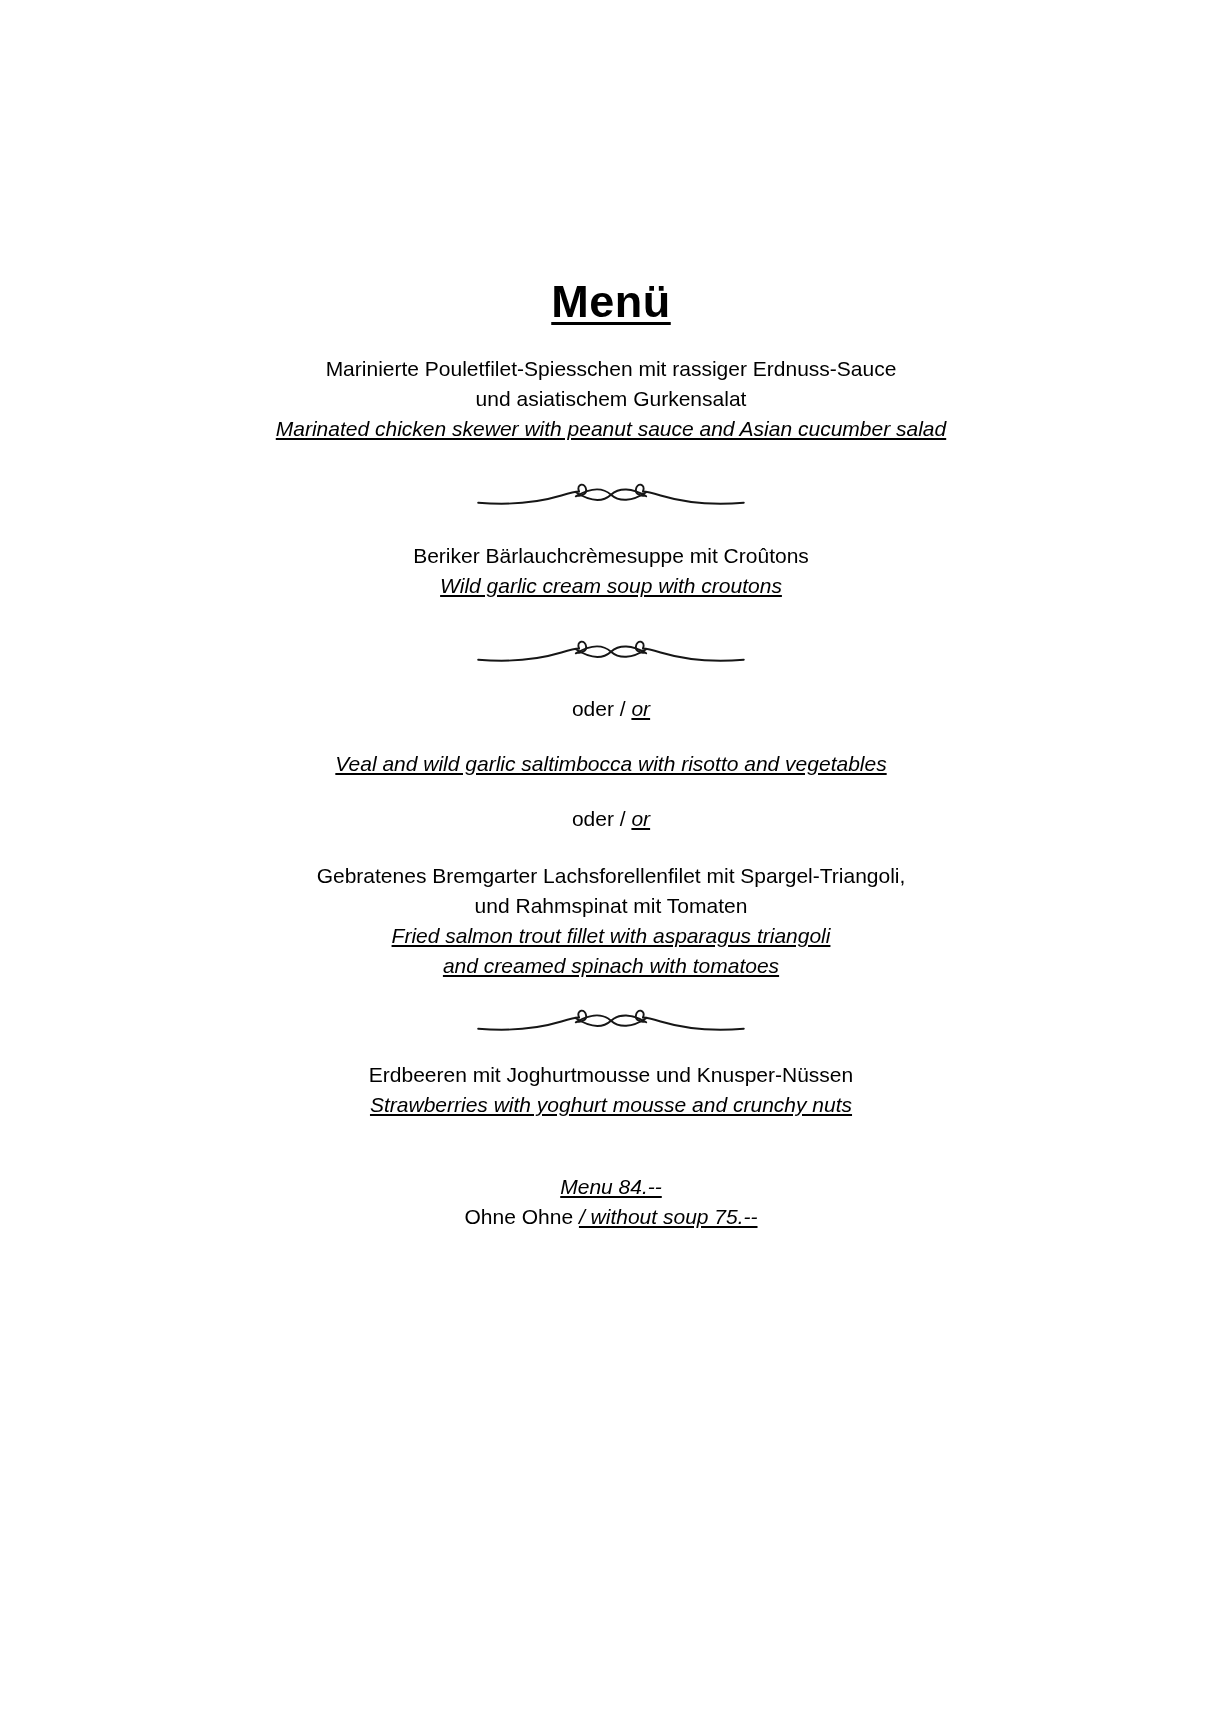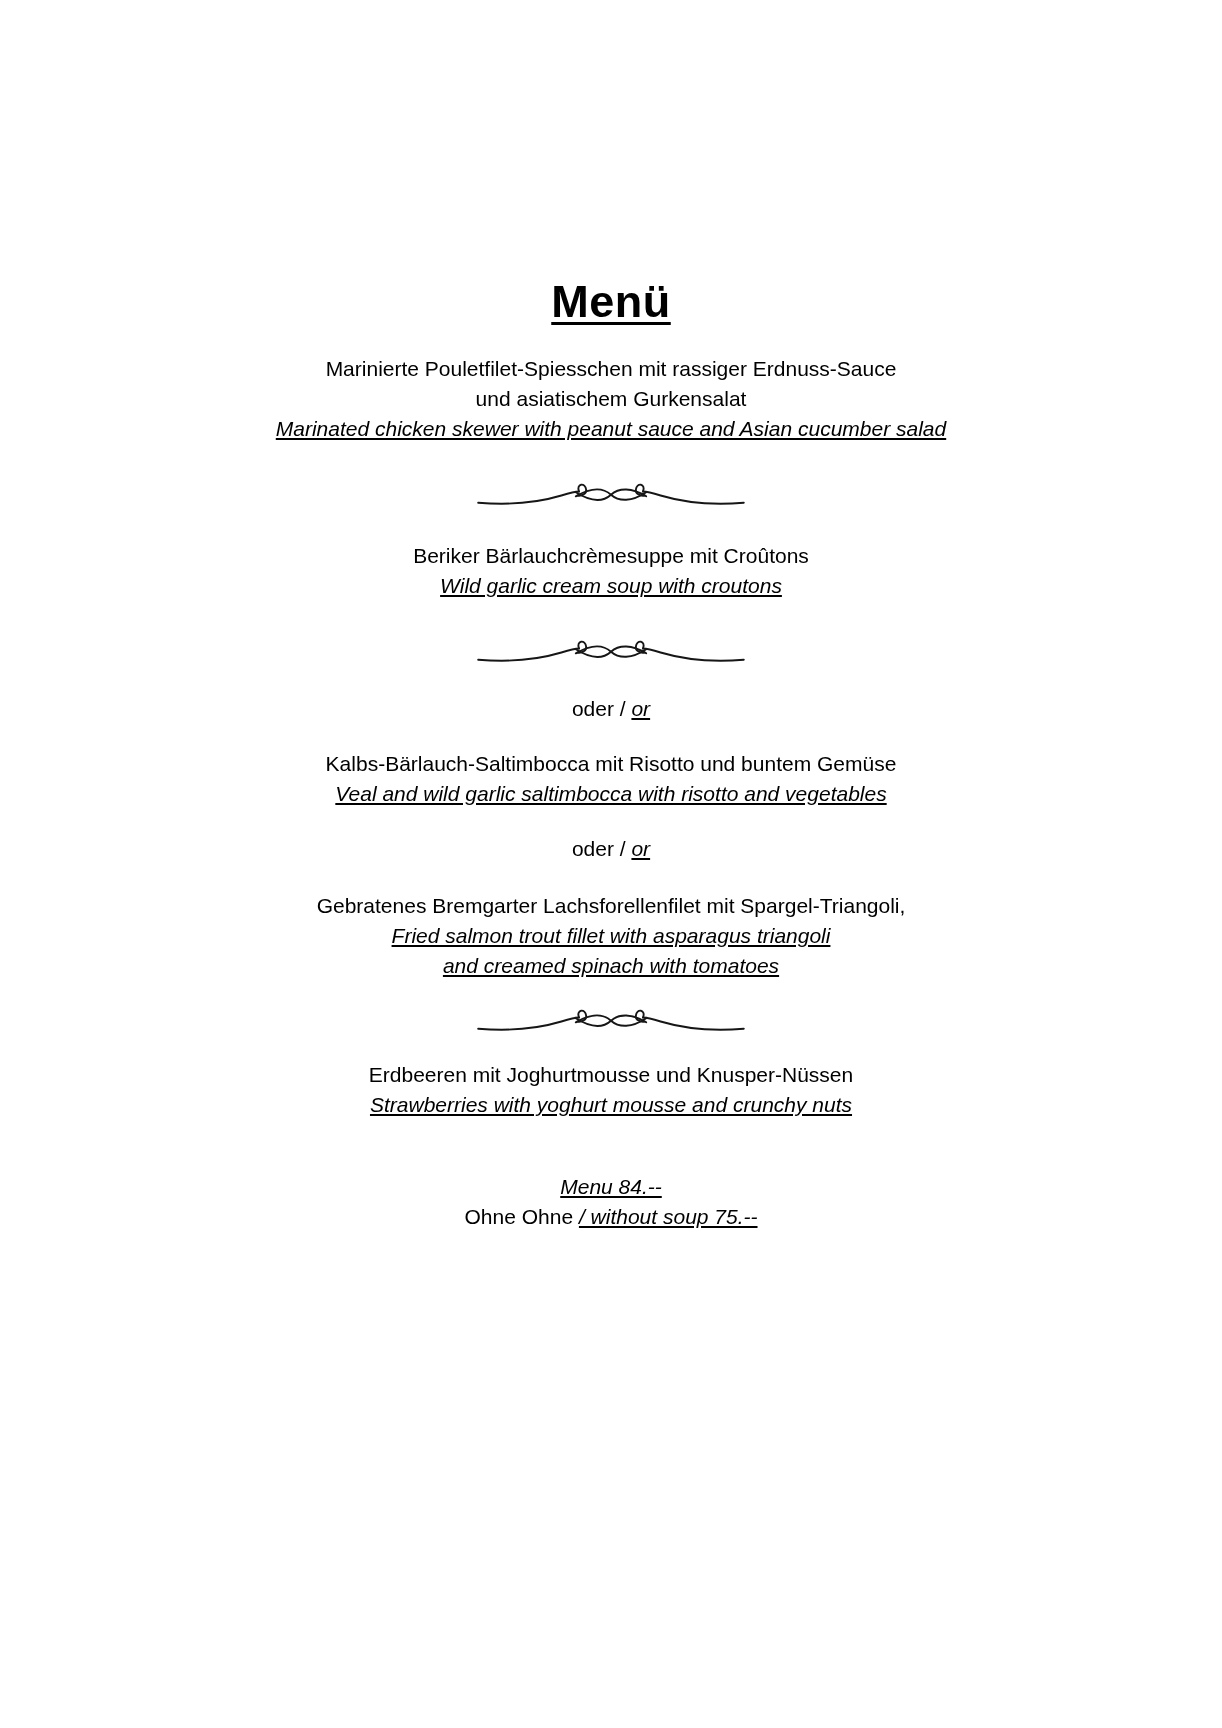--- a/index.html
+++ b/index.html
@@ -85,31 +85,31 @@
     </svg>
   </div>
 
 
   <div class="block line or-sep-1">
     <span class="de">oder /</span>
     <span class="en">or</span>
   </div>
 
   <div class="block course-saltimbocca">
-    <div class="line de">Kalbs-Bärlauch-Saltimbocca mit Risotto und buntem Gemüse</div>
     <div class="line en">Veal and wild garlic saltimbocca with risotto and vegetables</div>
   </div>
 
   <div class="block line or-sep-2">
     <span class="de">oder /</span>
     <span class="en">or</span>
   </div>
 
   <div class="block course-trout">
     <div class="line de">Gebratenes Bremgarter Lachsforellenfilet mit Spargel-Triangoli,</div>
+    <div class="line de">und Rahmspinat mit Tomaten</div>
     <div class="line en">Fried salmon trout fillet with asparagus triangoli</div>
     <div class="line en">and creamed spinach with tomatoes</div>
   </div>
 
   <div class="block divider divider-3">
     <svg width="272" height="29" viewBox="0 0 340 36" aria-hidden="true">
       <path class="flourish-path" d="M4 27 C40 30, 78 27, 108 18 C116 15.5, 124 13, 130 13"></path>
       <path class="flourish-path" d="M130 13 C126 3, 138 1, 139 11 C139.5 16, 133 19, 128 18"></path>
       <path class="flourish-path" d="M126 14 C145 26, 160 26, 170 17 C180 8, 196 8, 214 19"></path>
       <path class="flourish-path" d="M126 19 C145 8, 160 8, 170 17 C180 26, 196 26, 214 14"></path>

